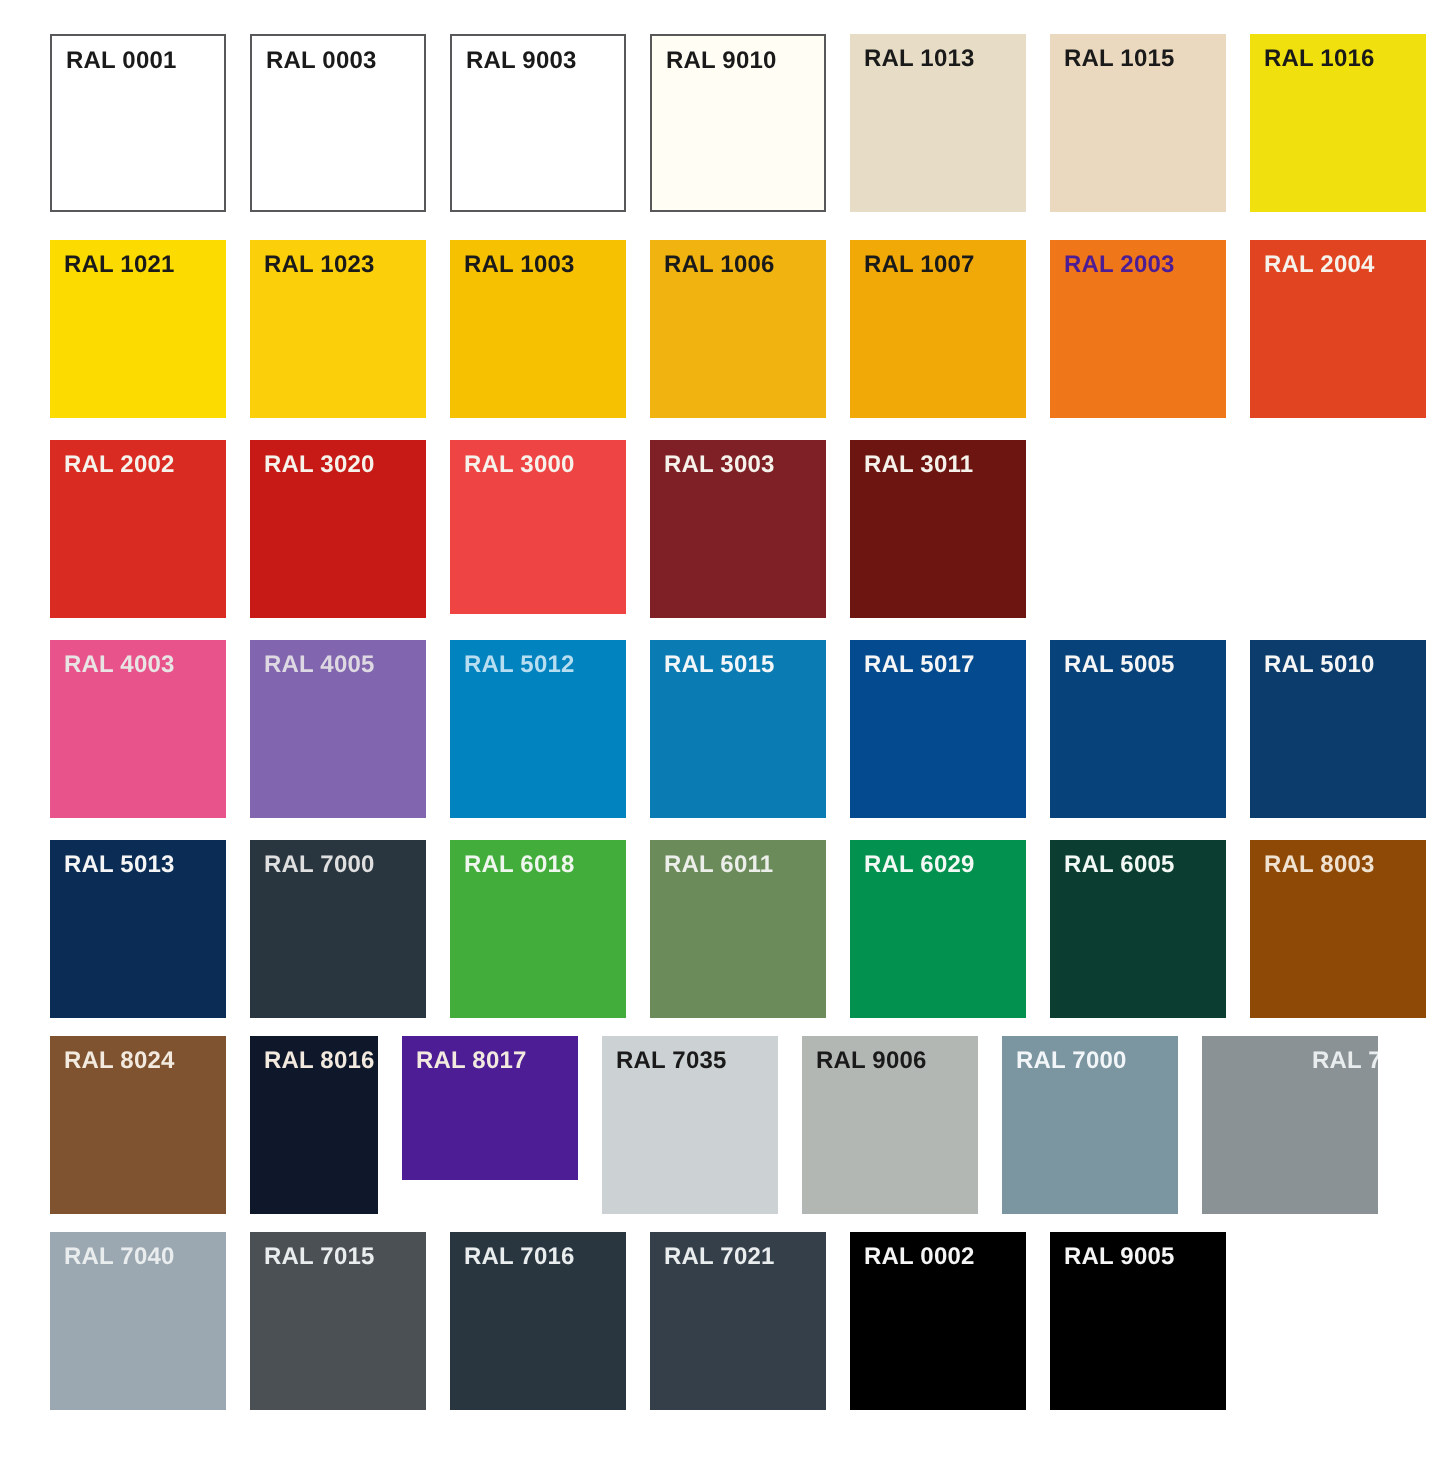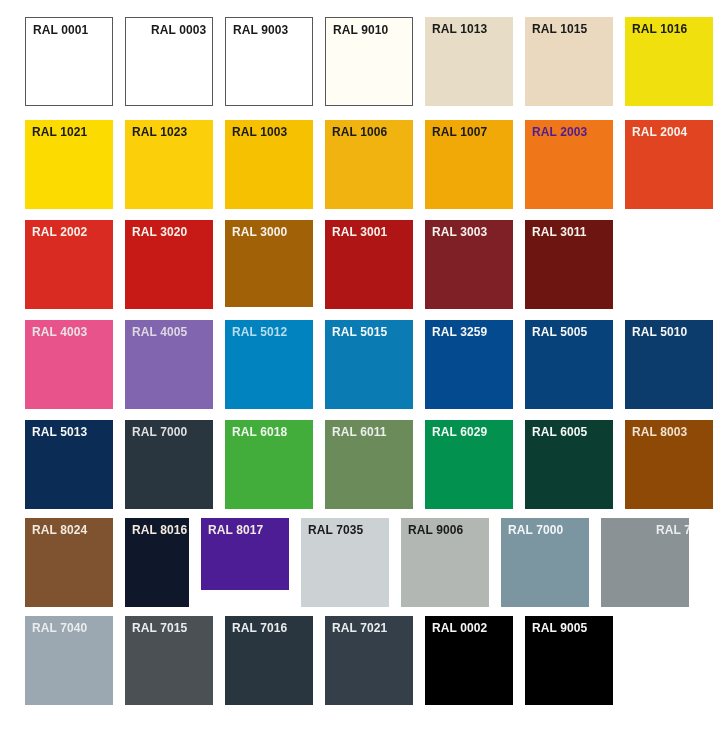--- a/index.html
+++ b/index.html
@@ -51,21 +51,21 @@
 </style>
 </head>
 <body>
 
 <div id="chart" style="background: rgb(255, 255, 255);">
     <div class="swatch-row" style="top: 17px; gap: 12px;">
       <div class="swatch bordered" style="width: 88px; height: 89px; background: rgb(255, 255, 255);">
         <span class="swatch-label" style="color: rgb(26, 26, 26);">RAL 0001</span>
       </div>
       <div class="swatch bordered" style="width: 88px; height: 89px; background: rgb(255, 255, 255);">
-        <span class="swatch-label" style="color: rgb(26, 26, 26); margin-left: 18px;">RAL 0003</span>
+        <span class="swatch-label" style="color: rgb(26, 26, 26);">RAL 0003</span>
       </div>
       <div class="swatch bordered" style="width: 88px; height: 89px; background: rgb(255, 255, 255);">
         <span class="swatch-label" style="color: rgb(26, 26, 26);">RAL 9003</span>
       </div>
       <div class="swatch bordered" style="width: 88px; height: 89px; background: rgb(255, 253, 244);">
         <span class="swatch-label" style="color: rgb(26, 26, 26);">RAL 9010</span>
       </div>
       <div class="swatch" style="width: 88px; height: 89px; background: rgb(231, 221, 198);">
         <span class="swatch-label" style="color: rgb(26, 26, 26);">RAL 1013</span>
       </div>
@@ -99,25 +99,22 @@
         <span class="swatch-label" style="color: rgb(245, 242, 236);">RAL 2004</span>
       </div>
     </div>
     <div class="swatch-row" style="top: 220px; gap: 12px;">
       <div class="swatch" style="width: 88px; height: 89px; background: rgb(217, 43, 33);">
         <span class="swatch-label" style="color: rgb(245, 242, 236);">RAL 2002</span>
       </div>
       <div class="swatch" style="width: 88px; height: 89px; background: rgb(199, 26, 23);">
         <span class="swatch-label" style="color: rgb(245, 242, 236);">RAL 3020</span>
       </div>
-      <div class="swatch" style="width: 88px; height: 87px; background: #a16207;">
+      <div class="swatch" style="width: 88px; height: 87px; background: #ef4444;">
         <span class="swatch-label" style="color: rgb(245, 242, 236);">RAL 3000</span>
-      </div>
-      <div class="swatch" style="width: 88px; height: 89px; background: rgb(174, 21, 20);">
-        <span class="swatch-label" style="color: rgb(245, 242, 236);">RAL 3001</span>
       </div>
       <div class="swatch" style="width: 88px; height: 89px; background: rgb(126, 32, 38);">
         <span class="swatch-label" style="color: rgb(245, 242, 236);">RAL 3003</span>
       </div>
       <div class="swatch" style="width: 88px; height: 89px; background: rgb(109, 22, 17);">
         <span class="swatch-label" style="color: rgb(245, 242, 236);">RAL 3011</span>
       </div>
     </div>
     <div class="swatch-row" style="top: 320px; gap: 12px;">
       <div class="swatch" style="width: 88px; height: 89px; background: rgb(232, 83, 140);">
@@ -126,21 +123,21 @@
       <div class="swatch" style="width: 88px; height: 89px; background: rgb(129, 101, 174);">
         <span class="swatch-label" style="color: rgb(221, 216, 226);">RAL 4005</span>
       </div>
       <div class="swatch" style="width: 88px; height: 89px; background: rgb(0, 131, 191);">
         <span class="swatch-label" style="color: rgb(183, 221, 240);">RAL 5012</span>
       </div>
       <div class="swatch" style="width: 88px; height: 89px; background: rgb(11, 124, 179);">
         <span class="swatch-label" style="color: rgb(242, 246, 248);">RAL 5015</span>
       </div>
       <div class="swatch" style="width: 88px; height: 89px; background: rgb(3, 74, 143);">
-        <span class="swatch-label" style="color: rgb(245, 245, 245);">RAL 3259</span>
+        <span class="swatch-label" style="color: rgb(245, 245, 245);">RAL 5017</span>
       </div>
       <div class="swatch" style="width: 88px; height: 89px; background: rgb(8, 66, 122);">
         <span class="swatch-label" style="color: rgb(245, 245, 245);">RAL 5005</span>
       </div>
       <div class="swatch" style="width: 88px; height: 89px; background: rgb(11, 60, 107);">
         <span class="swatch-label" style="color: rgb(245, 245, 245);">RAL 5010</span>
       </div>
     </div>
     <div class="swatch-row" style="top: 420px; gap: 12px;">
       <div class="swatch" style="width: 88px; height: 89px; background: rgb(10, 44, 85);">

